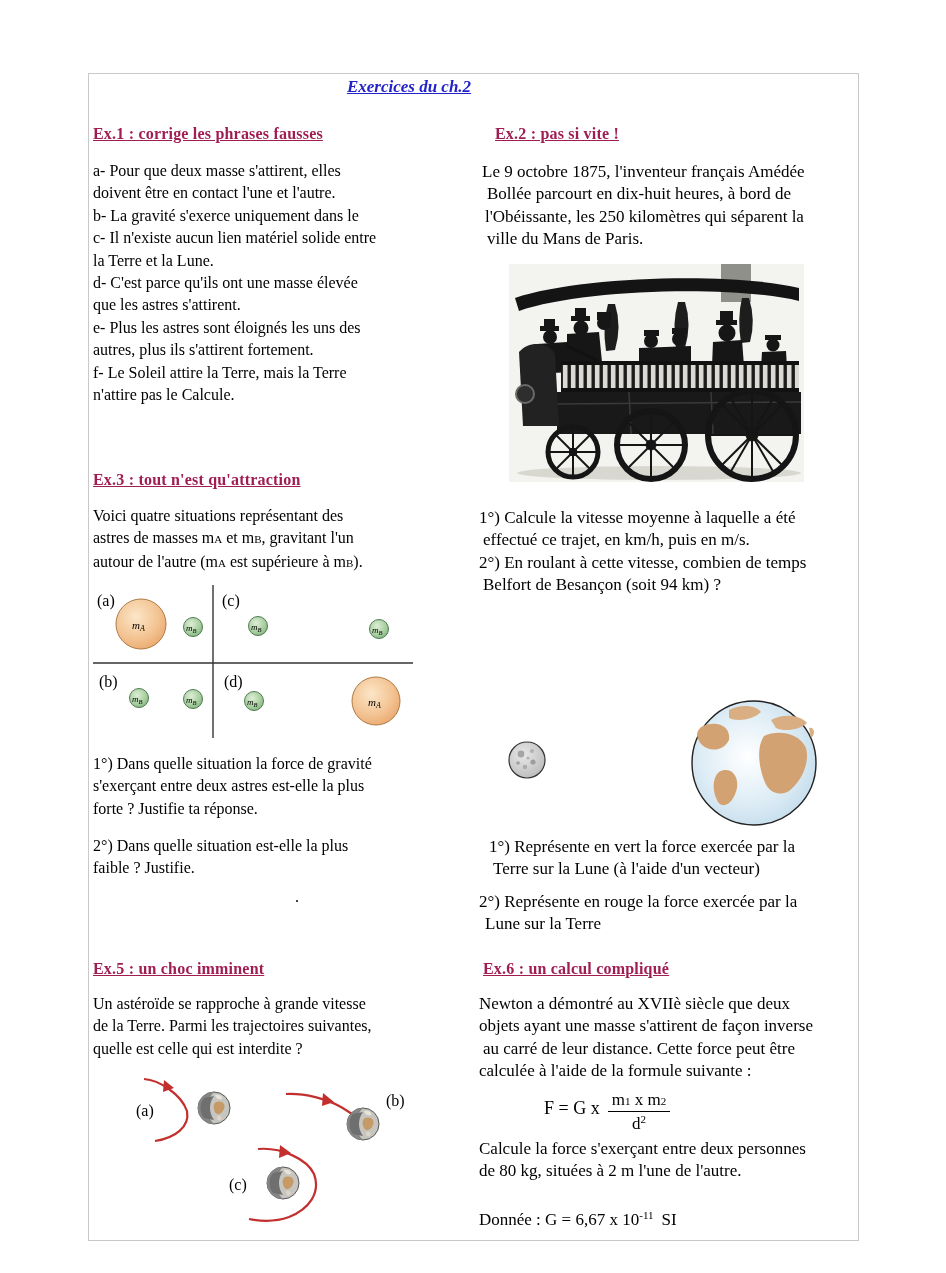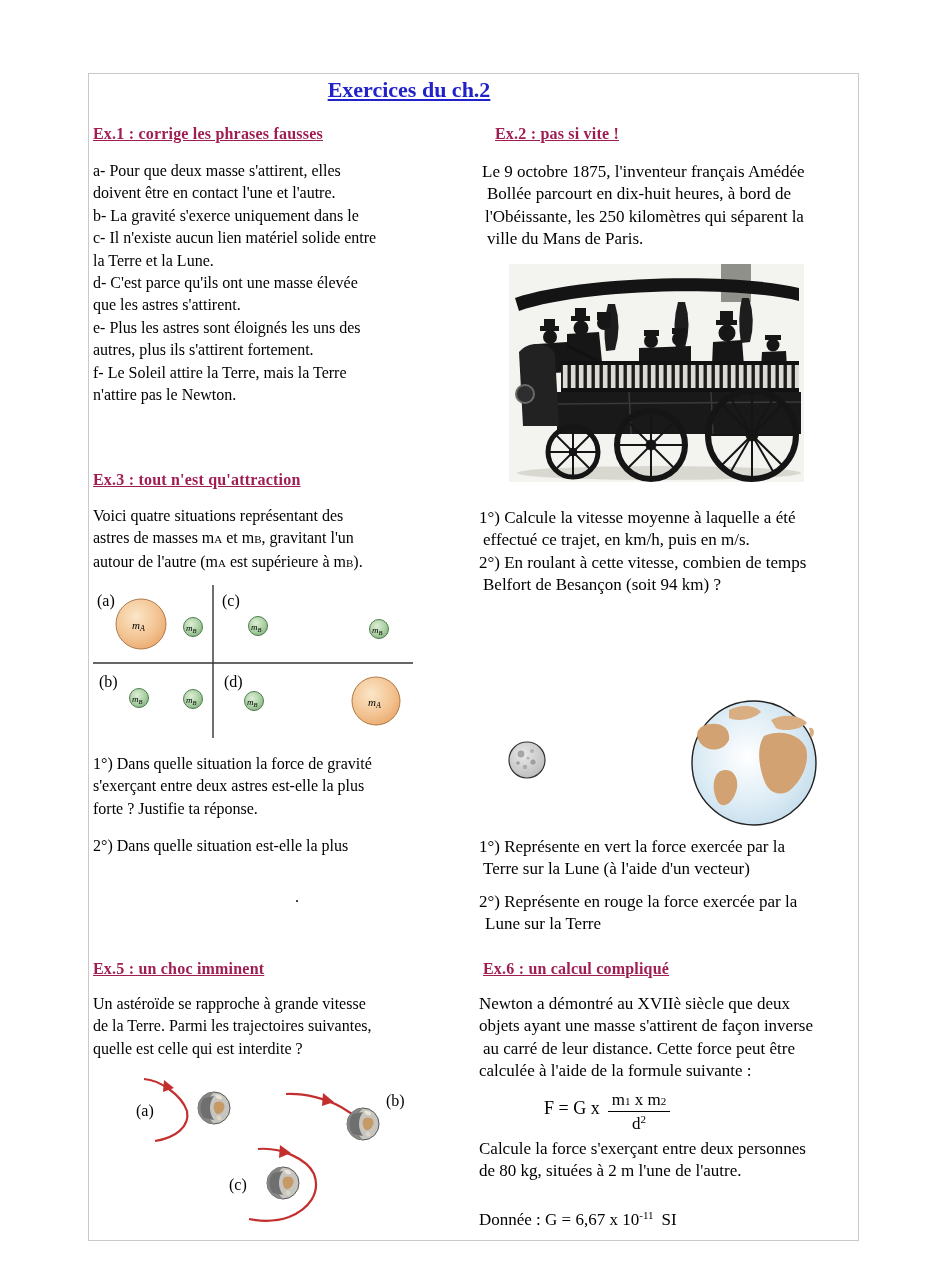--- a/index.html
+++ b/index.html
@@ -1,19 +1,19 @@
 <!DOCTYPE html>
 <html><head>
 <meta charset="utf-8">
 <style>
   html,body{margin:0;padding:0;background:#ffffff;}
   body{width:946px;height:1273px;position:relative;font-family:"Liberation Serif",serif;color:#000;}
   .sheet{position:absolute;left:88px;top:73px;width:769px;height:1166px;border:1px solid #c9c9c9;background:#fff;}
   .abs{position:absolute;}
-  .ttl{position:absolute;font-weight:bold;font-size:22px;color:#2222cb;text-decoration:underline;}
+  .ttl{position:absolute;font-weight:bold;font-size:17px;color:#2222cb;text-decoration:underline;font-style:italic;}
   .hd{position:absolute;font-weight:bold;font-size:16px;color:#a01d52;text-decoration:underline;white-space:nowrap;letter-spacing:.2px;}
   .txt{position:absolute;}
   .t16{font-size:16px;line-height:22.4px;}
   .t17{font-size:17px;line-height:22.3px;}
   .line{white-space:nowrap;}
   .sub{font-size:11px;}
   .sup{font-size:11px;vertical-align:6px;}
   .formula{position:absolute;font-size:18px;white-space:nowrap;}
   .frac{display:inline-block;vertical-align:-15px;text-align:center;margin-left:8px;font-size:17px;}
   .fnum{display:block;border-bottom:1.6px solid #000;padding:0 4px 1px 4px;}
@@ -33,21 +33,21 @@
     <div class="line">a- Pour que deux masse s'attirent, elles</div>
     <div class="line">doivent être en contact l'une et l'autre.</div>
     <div class="line">b- La gravité s'exerce uniquement dans le</div>
     <div class="line">c- Il n'existe aucun lien matériel solide entre</div>
     <div class="line">la Terre et la Lune.</div>
     <div class="line">d- C'est parce qu'ils ont une masse élevée</div>
     <div class="line">que les astres s'attirent.</div>
     <div class="line">e- Plus les astres sont éloignés les uns des</div>
     <div class="line">autres, plus ils s'attirent fortement.</div>
     <div class="line">f- Le Soleil attire la Terre, mais la Terre</div>
-    <div class="line">n'attire pas le Newton.</div>
+    <div class="line">n'attire pas le Calcule.</div>
   </div>
 
   <div class="hd" style="left:4px;top:397px;">Ex.3 : tout n'est qu'attraction</div>
 
   <div class="txt t16" style="left:4px;top:431px;">
     <div class="line">Voici quatre situations représentant des</div>
     <div class="line"><span>astres de masses m</span><span class="sub">A</span><span> et m</span><span class="sub">B</span><span>, gravitant l'un</span></div>
     <div class="line"><span>autour de l'autre (m</span><span class="sub">A</span><span> est supérieure à m</span><span class="sub">B</span><span>).</span></div>
   </div>
 
@@ -92,20 +92,21 @@
     <text x="279" y="123" font-size="11" font-style="italic"><tspan>m</tspan><tspan font-size="8" dy="2">A</tspan></text>
   </svg>
 
   <div class="txt t16" style="left:4px;top:679px;">
     <div class="line">1°) Dans quelle situation la force de gravité</div>
     <div class="line">s'exerçant entre deux astres est-elle la plus</div>
     <div class="line">forte ? Justifie ta réponse.</div>
   </div>
   <div class="txt t16" style="left:4px;top:761px;">
     <div class="line">2°) Dans quelle situation est-elle la plus</div>
+    <div class="line">faible ? Justifie.</div>
   </div>
   <div class="txt t16" style="left:206px;top:812px;">.</div>
 
   <div class="hd" style="left:4px;top:886px;">Ex.5 : un choc imminent</div>
   <div class="txt t16" style="left:4px;top:919px;">
     <div class="line">Un astéroïde se rapproche à grande vitesse</div>
     <div class="line">de la Terre. Parmi les trajectoires suivantes,</div>
     <div class="line">quelle est celle qui est interdite ?</div>
   </div>
 
@@ -262,21 +263,21 @@
       <circle cx="273" cy="67" r="62" fill="url(#oceanG)" stroke="#222" stroke-width="1.4"></circle>
       <path d="M248,14 C260,8 274,9 280,16 C272,24 256,26 248,22 Z" fill="#d8ae82"></path>
       <path d="M222,30 C236,24 250,30 248,44 C242,56 228,56 220,48 C214,40 215,34 222,30 Z" fill="#d3a272"></path>
       <path d="M238,76 C248,70 258,78 256,92 C253,106 243,114 237,106 C231,96 231,82 238,76 Z" fill="#d3a272"></path>
       <path d="M290,24 C302,17 320,19 326,27 C319,34 303,36 295,32 Z" fill="#d8ae82"></path>
       <path d="M283,40 C299,33 319,38 325,52 C329,66 321,85 308,95 C297,101 287,96 283,84 C277,68 276,50 283,40 Z" fill="#d3a272"></path>
       <path d="M328,32 C333,30 335,38 330,42 Z" fill="#d8ae82"></path>
     </g>
   </svg>
 
-  <div class="txt t17" style="left:390px;top:762px;">
+  <div class="txt t17" style="left:400px;top:762px;">
     <div class="line">1°) Représente en vert la force exercée par la</div>
     <div class="line" style="padding-left:4px;">Terre sur la Lune (à l'aide d'un vecteur)</div>
   </div>
   <div class="txt t17" style="left:390px;top:817px;">
     <div class="line">2°) Représente en rouge la force exercée par la</div>
     <div class="line" style="padding-left:6px;">Lune sur la Terre</div>
   </div>
 
   <div class="hd" style="left:394px;top:886px;">Ex.6 : un calcul compliqué</div>
 

